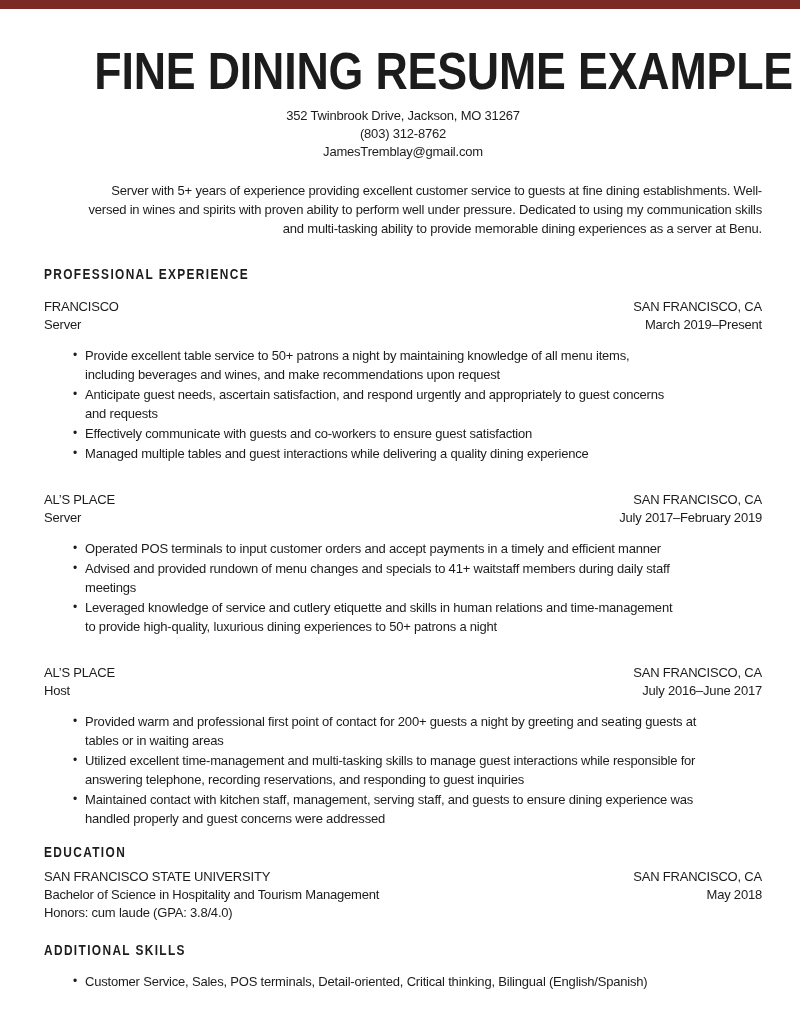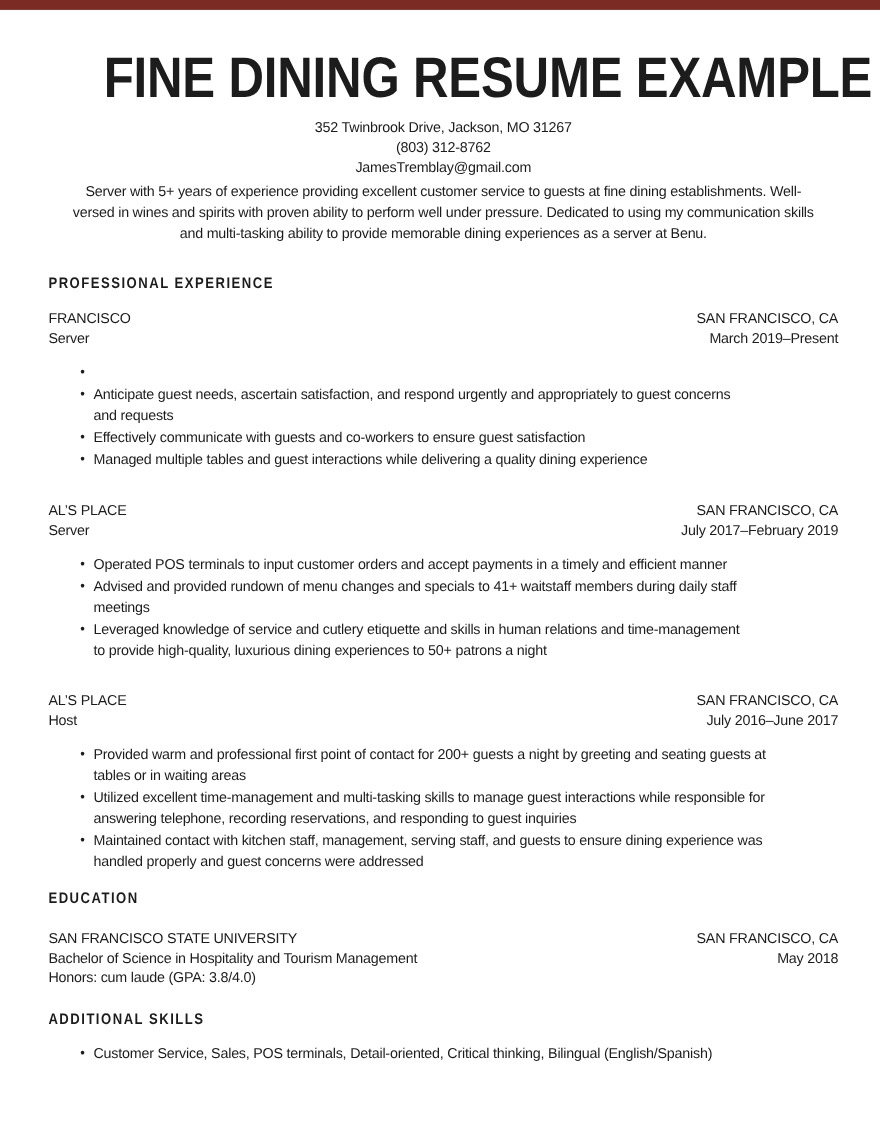--- a/index.html
+++ b/index.html
@@ -16,22 +16,22 @@
     margin-top:36px;
     text-align:center;
     font-size:52px;
     font-weight:700;
     line-height:1;
     white-space:nowrap;
     transform:scaleX(0.86);
   }
   .contact { margin-top:10px; text-align:center; font-size:13px; line-height:18px; }
   .summary {
-    margin-top:3px;
-    text-align:center;
+    margin-top:20px;
+    text-align:right;
     font-size:13px;
     line-height:19px;
     white-space:pre-line;
   }
 
   .section-exp { margin-top:28px; }
   .section-edu { margin-top:16px; }
   .section-skills { margin-top:20px; }
   .section-heading {
     font-weight:700;
@@ -46,21 +46,21 @@
   .job { margin-top:16px; }
   .job + .job { margin-top:28px; }
   .row { display:flex; justify-content:space-between; font-size:13px; line-height:18px; }
   .row .right { text-align:left; }
 
   ul.bullets { list-style:none; margin:12px 0 0 0; padding:0; }
   li.bullet { display:flex; margin-bottom:1px; }
   .dot { flex:none; width:20px; margin-left:21px; text-align:center; font-size:12px; line-height:19px; }
   .btext { font-size:13px; line-height:19px; white-space:pre; }
 
-  .edu-rows { margin-top:20px; font-size:13px; line-height:18px; }
+  .edu-rows { margin-top:8px; font-size:13px; line-height:18px; }
 </style>
 </head>
 <body>
 
 <div class="accent-bar" style="background-color: rgb(123, 43, 36);"></div>
 
 <div class="content">
 
   <div class="title">FINE DINING RESUME EXAMPLE</div>
 
@@ -82,20 +82,22 @@
         <span>FRANCISCO</span>
         <span class="right">SAN FRANCISCO, CA</span>
       </div>
       <div class="row">
         <span>Server</span>
         <span class="right">March 2019–Present</span>
       </div>
       <ul class="bullets">
         <li class="bullet">
           <span class="dot">•</span>
+          <div class="btext">Provide excellent table service to 50+ patrons a night by maintaining knowledge of all menu items,
+including beverages and wines, and make recommendations upon request</div>
         </li>
         <li class="bullet">
           <span class="dot">•</span>
           <div class="btext">Anticipate guest needs, ascertain satisfaction, and respond urgently and appropriately to guest concerns
 and requests</div>
         </li>
         <li class="bullet">
           <span class="dot">•</span>
           <div class="btext">Effectively communicate with guests and co-workers to ensure guest satisfaction</div>
         </li>

